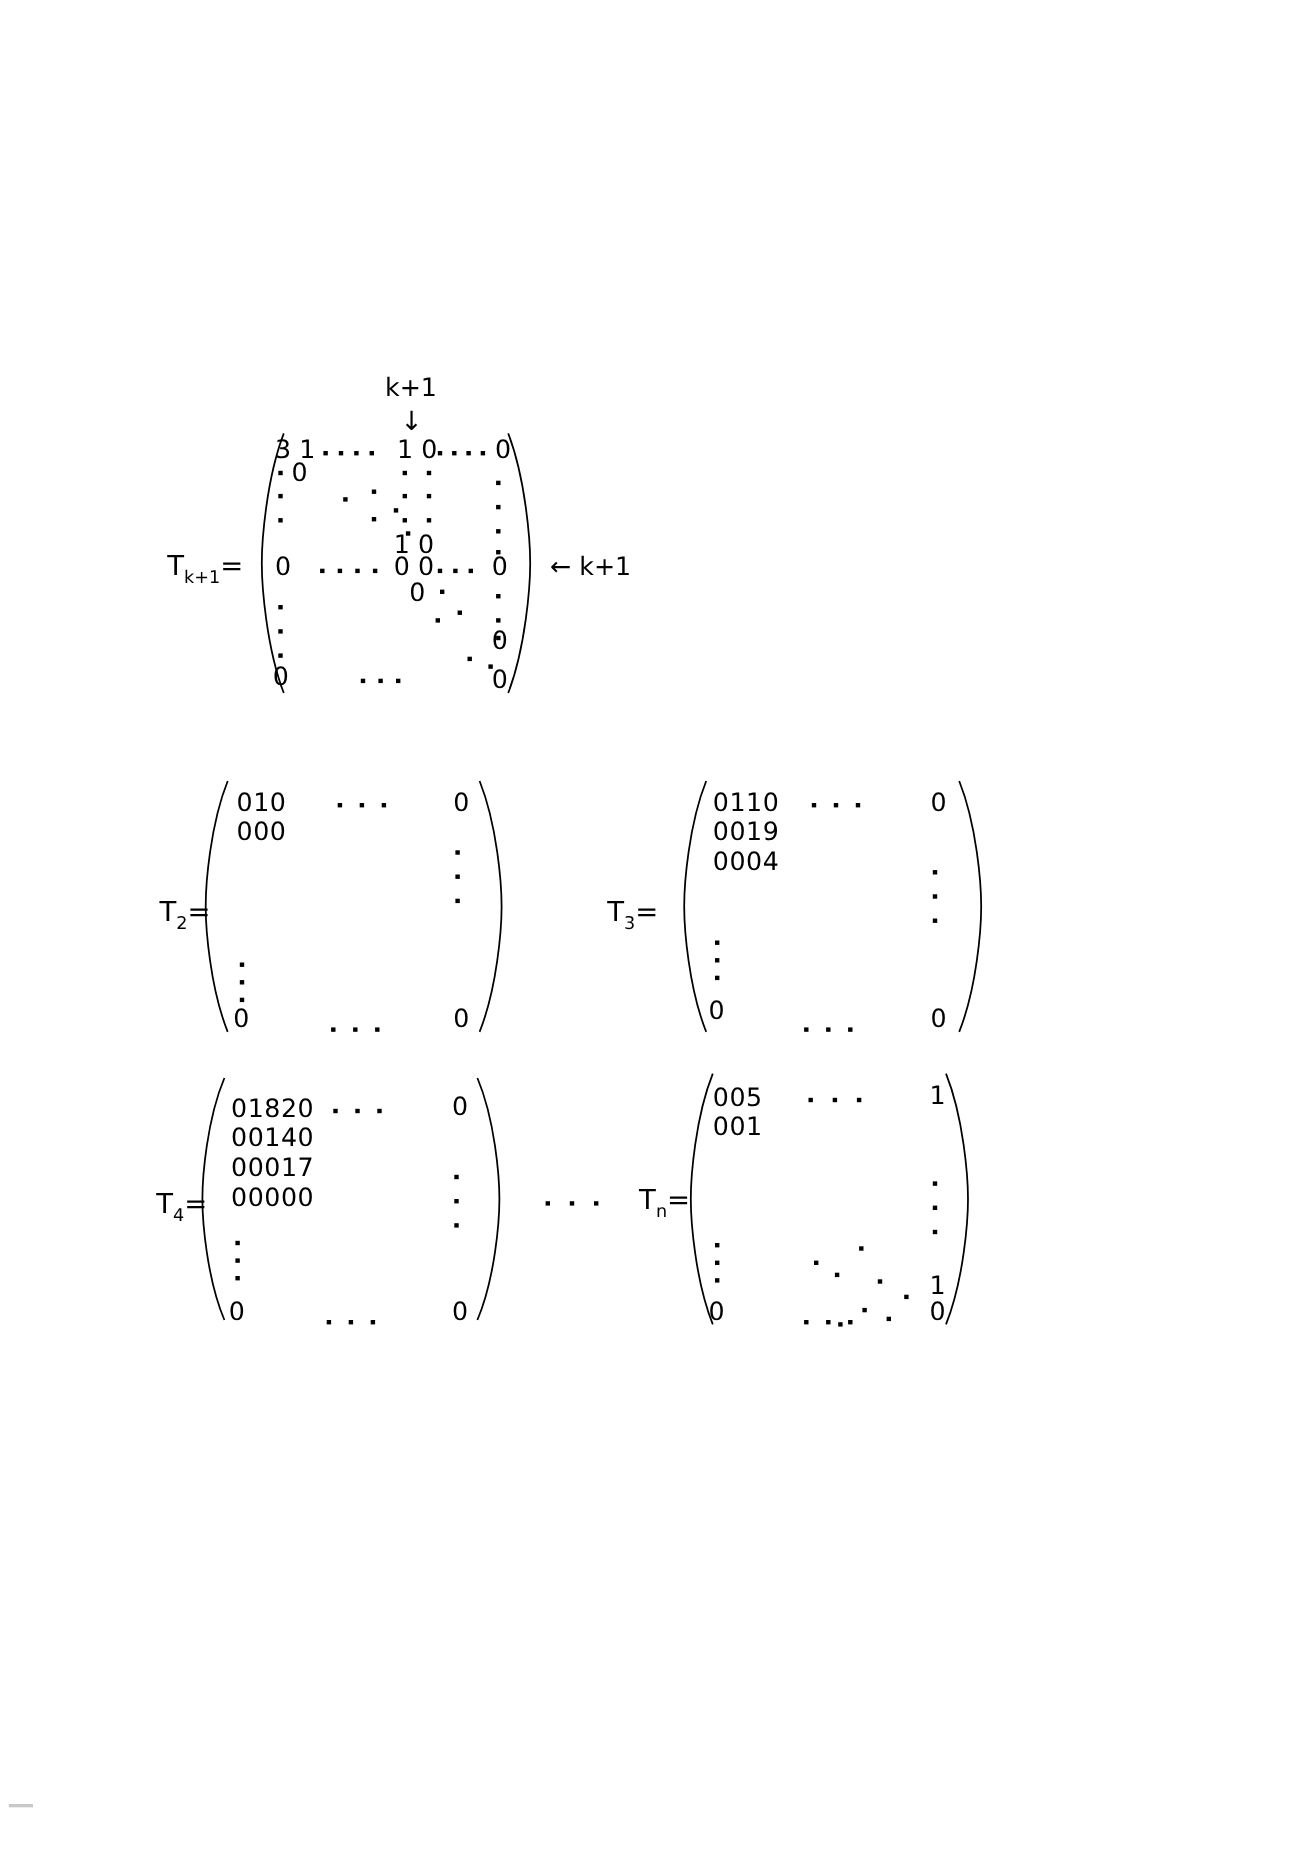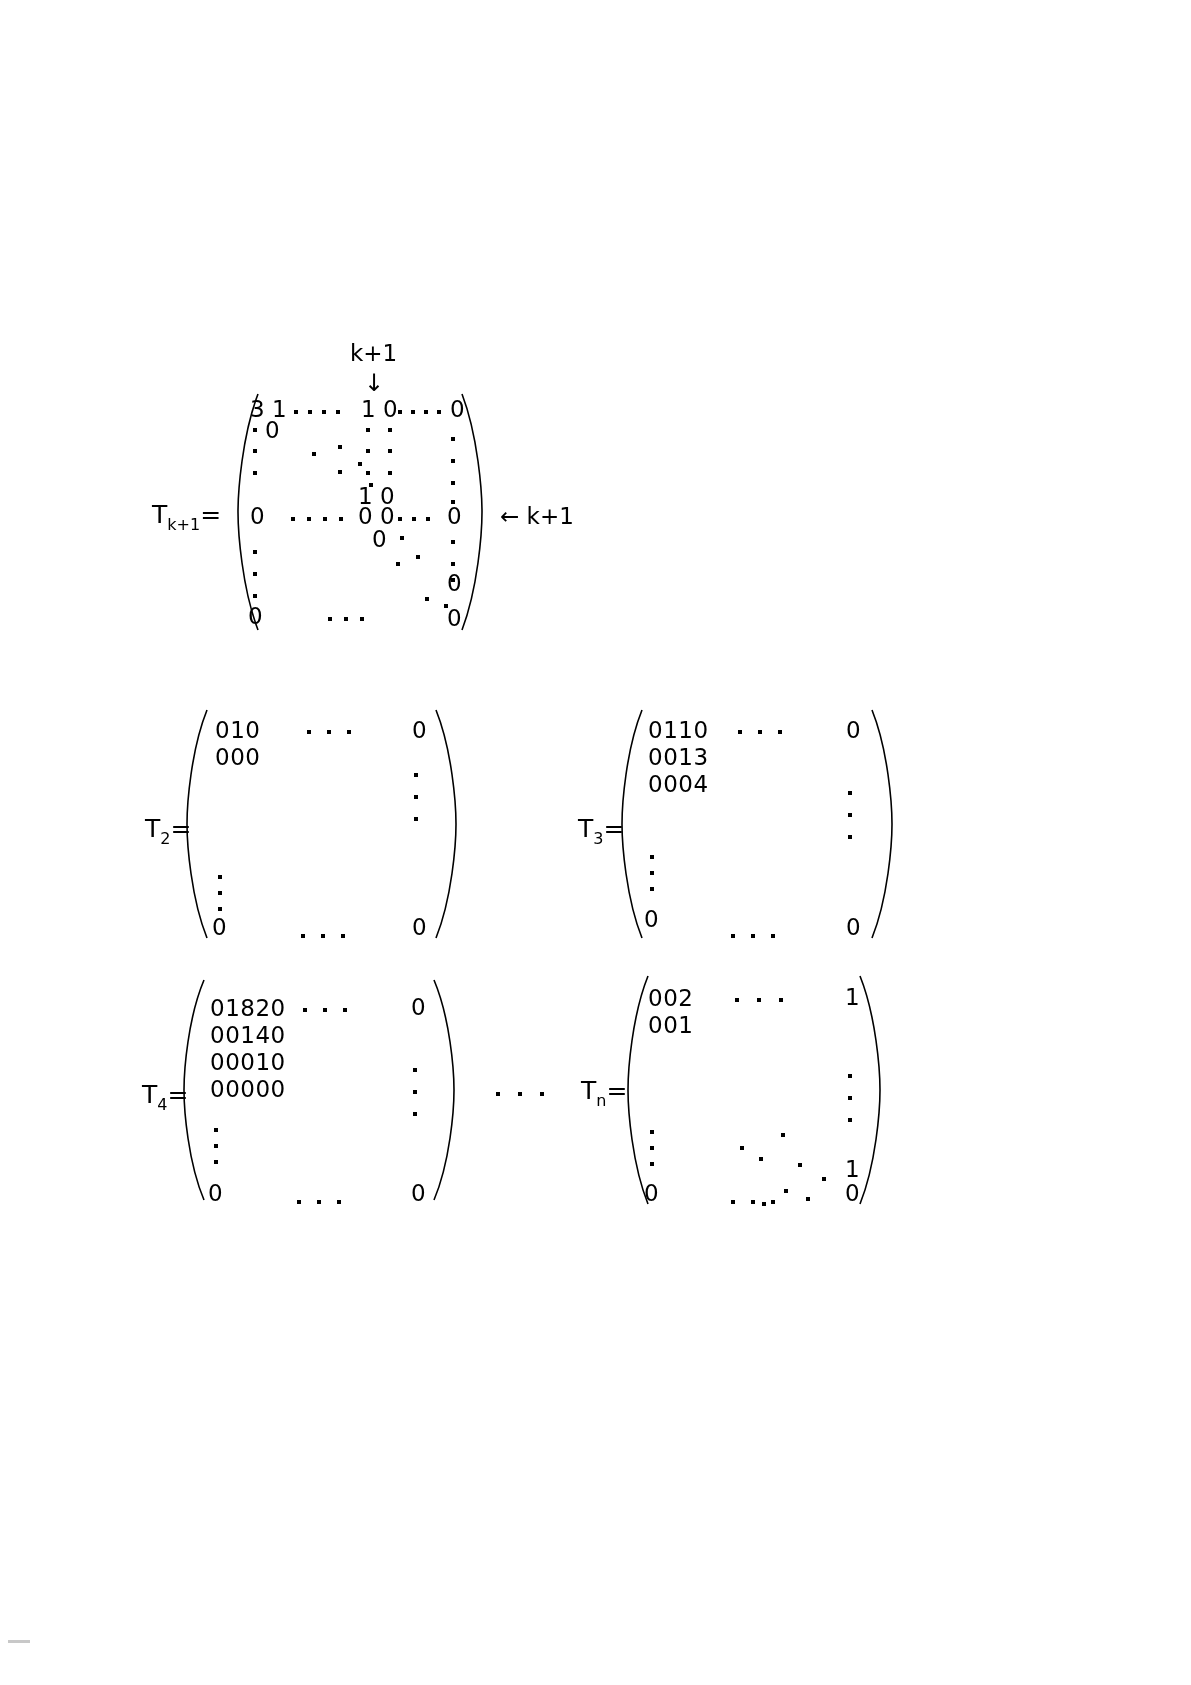--- a/index.html
+++ b/index.html
@@ -263,37 +263,37 @@
     <span class="dot" style="left:0px;"></span>
     <span class="dot" style="left:20px;"></span>
     <span class="dot" style="left:40px;"></span>
   </div>
 
   <div class="dig" style="left:412px; top:916px;">0</div>
 </div>
 
 <div class="matrix-block" style="left:0px; top:0px; width:960px; height:960px;">
 
-  <div class="mat-label" style="left:578px; top:816px;">
+  <div class="mat-label" style="left:552px; top:816px;">
     <span>T</span><span class="sub">3</span><span>=</span>
   </div>
 
   <div class="paren" style="left:620px; top:708px;">
     <svg width="26" height="232" viewBox="0 0 26 232">
       <path d="M22 2 C 6 42, 2 96, 2 116 C 2 136, 6 190, 22 230" fill="none" stroke="#000" stroke-width="1.6"></path>
     </svg>
   </div>
   <div class="paren" style="left:868px; top:708px;">
     <svg width="26" height="232" viewBox="0 0 26 232">
       <path d="M4 2 C 20 42, 24 96, 24 116 C 24 136, 20 190, 4 230" fill="none" stroke="#000" stroke-width="1.6"></path>
     </svg>
   </div>
 
   <div class="row" style="left:648px; top:718px;">0110</div>
-  <div class="row" style="left:648px; top:745px;">0013</div>
+  <div class="row" style="left:648px; top:745px;">0019</div>
   <div class="row" style="left:648px; top:772px;">0004</div>
 
   <div class="hdots" style="left:738px; top:730px;">
     <span class="dot" style="left:0px;"></span>
     <span class="dot" style="left:20px;"></span>
     <span class="dot" style="left:40px;"></span>
   </div>
 
   <div class="dig" style="left:846px; top:719px;">0</div>
 
@@ -332,21 +332,21 @@
     </svg>
   </div>
   <div class="paren" style="left:430px; top:978px;">
     <svg width="26" height="224" viewBox="0 0 26 224">
       <path d="M4 2 C 20 40, 24 92, 24 112 C 24 132, 20 184, 4 222" fill="none" stroke="#000" stroke-width="1.6"></path>
     </svg>
   </div>
 
   <div class="row" style="left:210px; top:996px;">01820</div>
   <div class="row" style="left:210px; top:1023px;">00140</div>
-  <div class="row" style="left:210px; top:1050px;">00010</div>
+  <div class="row" style="left:210px; top:1050px;">00017</div>
   <div class="row" style="left:210px; top:1077px;">00000</div>
 
   <div class="hdots" style="left:303px; top:1008px;">
     <span class="dot" style="left:0px;"></span>
     <span class="dot" style="left:20px;"></span>
     <span class="dot" style="left:40px;"></span>
   </div>
 
   <div class="dig" style="left:411px; top:996px;">0</div>
 
@@ -389,21 +389,21 @@
     <svg width="26" height="232" viewBox="0 0 26 232">
       <path d="M22 2 C 6 42, 2 96, 2 116 C 2 136, 6 190, 22 230" fill="none" stroke="#000" stroke-width="1.6"></path>
     </svg>
   </div>
   <div class="paren" style="left:856px; top:974px;">
     <svg width="26" height="232" viewBox="0 0 26 232">
       <path d="M4 2 C 20 42, 24 96, 24 116 C 24 136, 20 190, 4 230" fill="none" stroke="#000" stroke-width="1.6"></path>
     </svg>
   </div>
 
-  <div class="row" style="left:648px; top:986px;">002</div>
+  <div class="row" style="left:648px; top:986px;">005</div>
   <div class="row" style="left:648px; top:1013px;">001</div>
 
   <div class="hdots" style="left:735px; top:998px;">
     <span class="dot" style="left:0px;"></span>
     <span class="dot" style="left:22px;"></span>
     <span class="dot" style="left:44px;"></span>
   </div>
 
   <div class="dig" style="left:845px; top:986px;">1</div>
 

